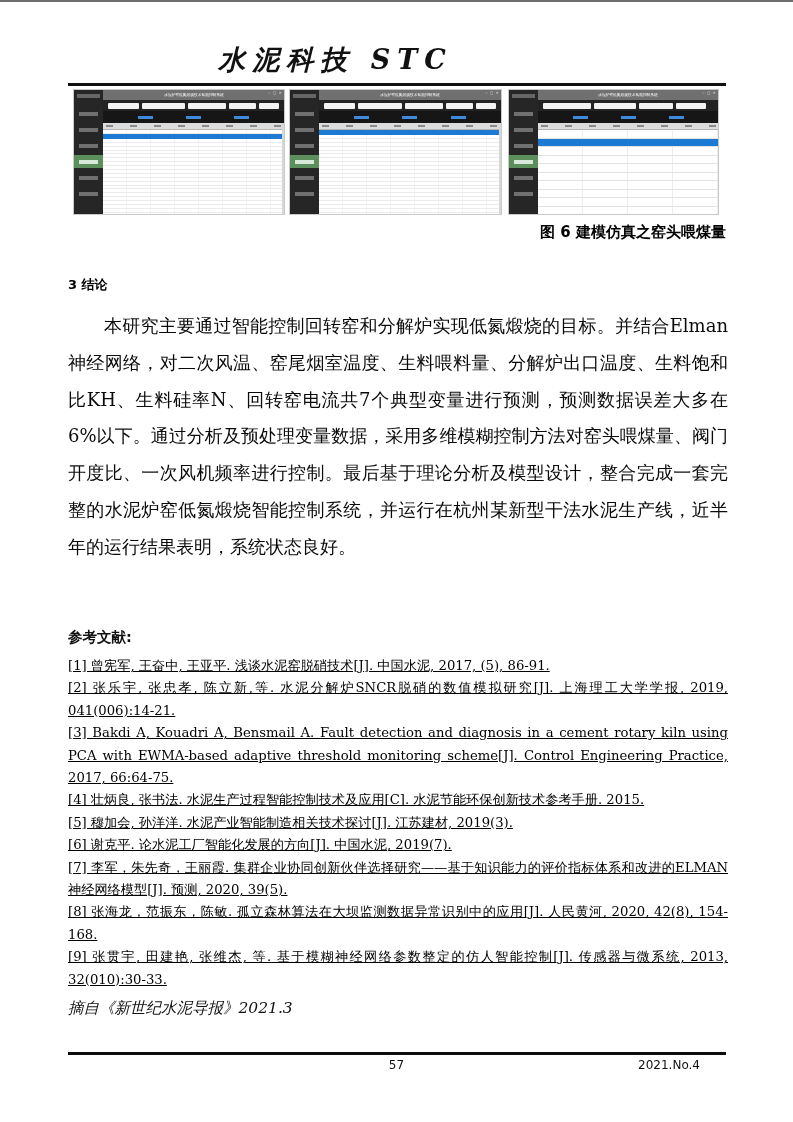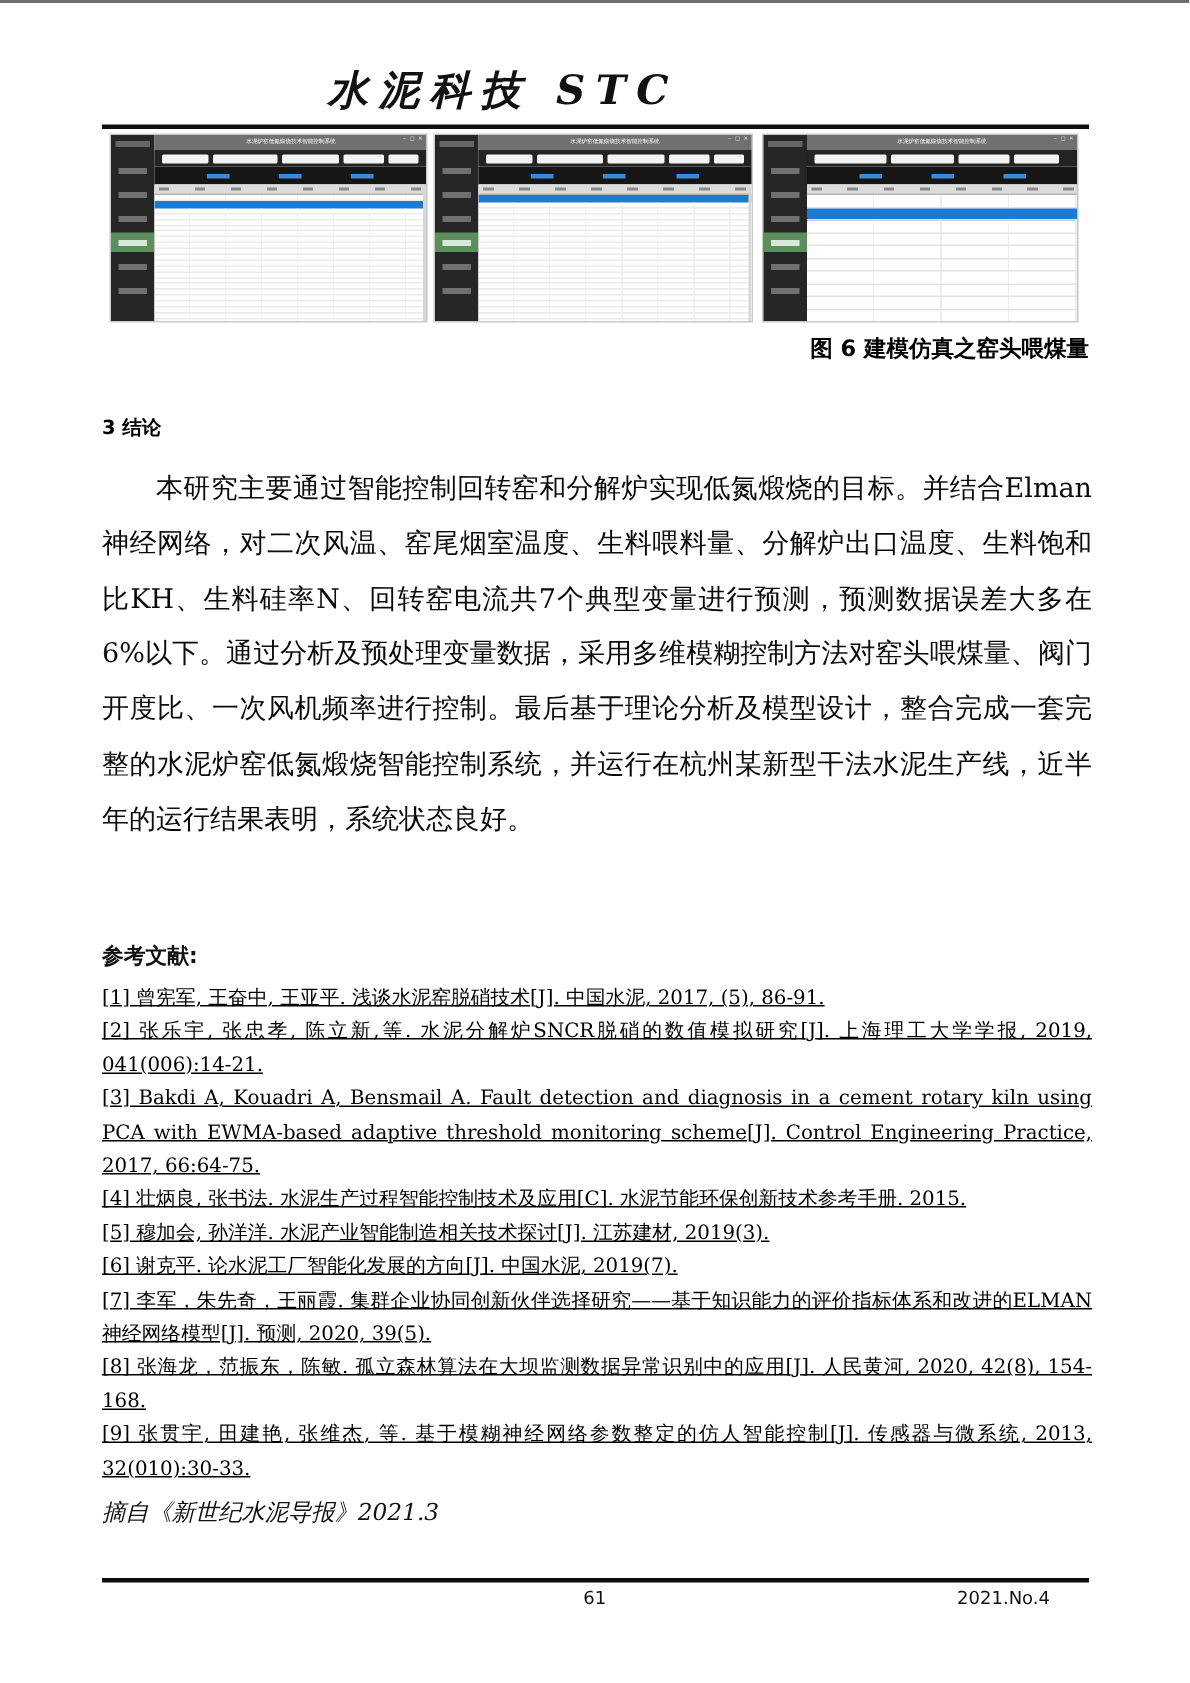--- a/index.html
+++ b/index.html
@@ -310,14 +310,14 @@
   <div class="ref-item">[4] 壮炳良, 张书法. 水泥生产过程智能控制技术及应用[C]. 水泥节能环保创新技术参考手册. 2015.</div>
   <div class="ref-item">[5] 穆加会, 孙洋洋. 水泥产业智能制造相关技术探讨[J]. 江苏建材, 2019(3).</div>
   <div class="ref-item">[6] 谢克平. 论水泥工厂智能化发展的方向[J]. 中国水泥, 2019(7).</div>
   <div class="ref-item">[7] 李军，朱先奇，王丽霞. 集群企业协同创新伙伴选择研究——基于知识能力的评价指标体系和改进的ELMAN 神经网络模型[J]. 预测, 2020, 39(5).</div>
   <div class="ref-item">[8] 张海龙，范振东，陈敏. 孤立森林算法在大坝监测数据异常识别中的应用[J]. 人民黄河, 2020, 42(8), 154-168.</div>
   <div class="ref-item">[9] 张贯宇, 田建艳, 张维杰, 等. 基于模糊神经网络参数整定的仿人智能控制[J]. 传感器与微系统, 2013, 32(010):30-33.</div>
 </div>
 
 <div class="source-note">摘自《新世纪水泥导报》2021.3</div>
 <div class="footer-rule"></div>
-<div class="footer-pageno">61</div>
+<div class="footer-pageno">57</div>
 <div class="footer-issue">2021.No.4</div>
 
 </body></html>

